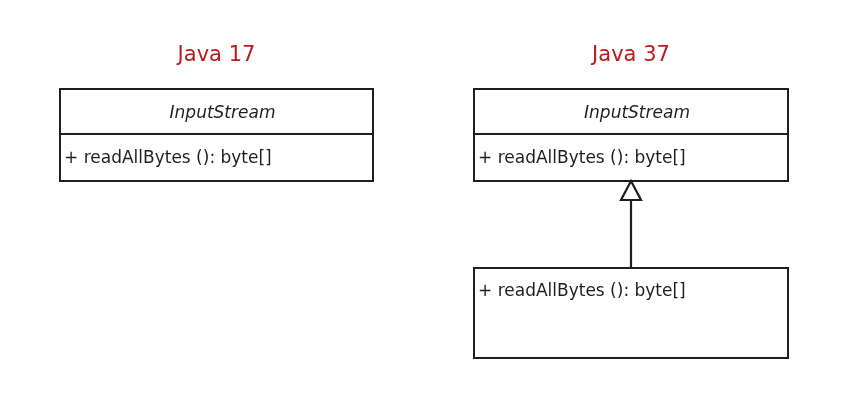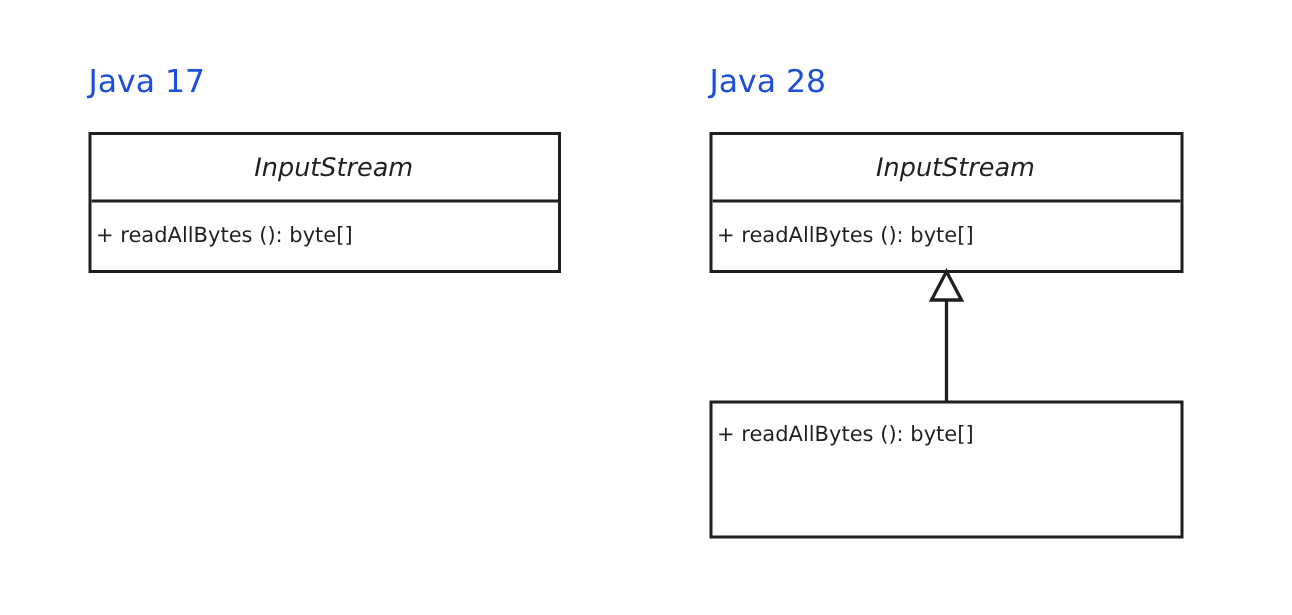--- a/index.html
+++ b/index.html
@@ -18,23 +18,24 @@
   }
 
   .canvas {
     position: absolute;
     inset: 0;
   }
 
   
   .col-title {
     position: absolute;
+    text-align: center;
     font-size: 21px;
     line-height: 26px;
-    color: #1d4ed8;
+    color: #b91c1c;
     white-space: nowrap;
     font-weight: 400;
   }
   #title-java17 { left: 59px;  top: 41px; width: 315px; }
   #title-java21 { left: 473px; top: 41px; width: 316px; }
 
   
   .uml-class {
     position: absolute;
     background: #ffffff;
@@ -53,21 +54,21 @@
     white-space: nowrap;
   }
   .uml-name.abstract { font-style: italic; padding-left: 12px; }
   .uml-members {
     box-sizing: border-box;
     display: flex;
     align-items: center;
     padding-left: 3px;
   }
   .uml-member {
-    font-size: 14px;
+    font-size: 17px;
     line-height: 21px;
     white-space: nowrap;
   }
 
   #class-java17-inputstream {
     left: 59px; top: 88px; width: 315px; height: 94px;
   }
   #class-java17-inputstream .uml-members { height: 45px; }
 
   #class-java21-inputstream {
@@ -90,21 +91,21 @@
     overflow: visible;
   }
 </style>
 </head>
 <body>
 
 <div class="canvas">
 
   <div class="col-title" id="title-java17">Java 17</div>
 
-  <div class="col-title" id="title-java21">Java 28</div>
+  <div class="col-title" id="title-java21">Java 37</div>
 
   <div class="uml-class" id="class-java17-inputstream">
     <div class="uml-name abstract">InputStream</div>
     <div class="uml-members">
       <span class="uml-member">+ readAllBytes (): byte[]</span>
     </div>
   </div>
 
   <div class="uml-class" id="class-java21-inputstream">
     <div class="uml-name abstract">InputStream</div>

